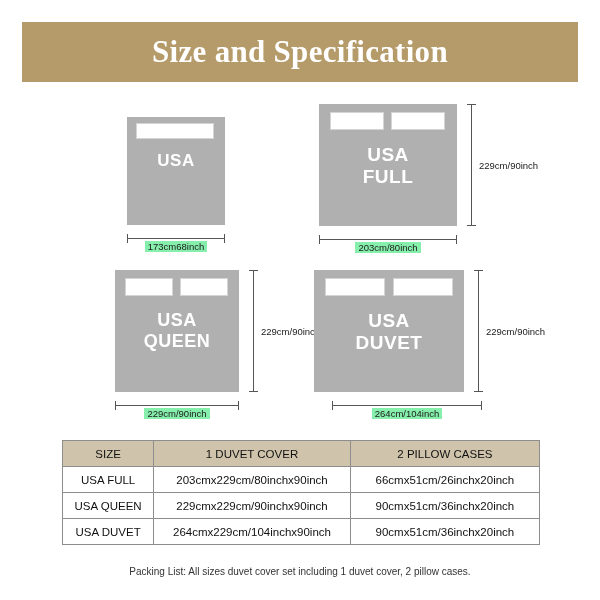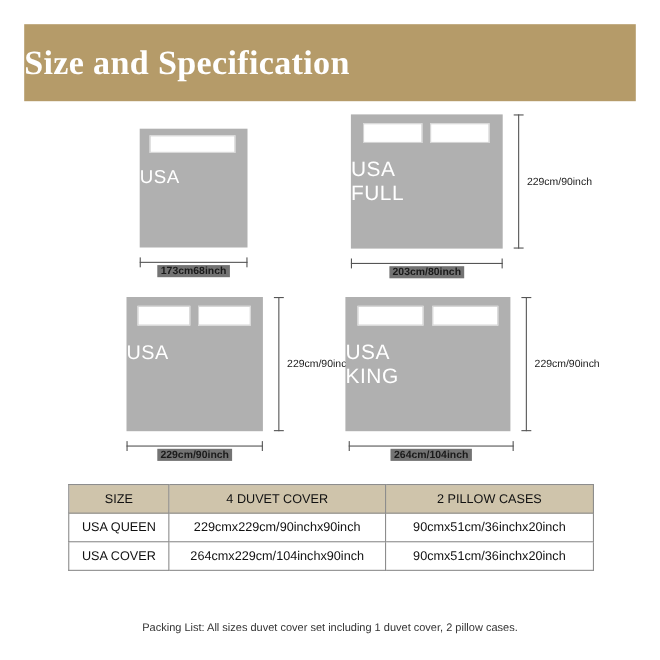--- a/index.html
+++ b/index.html
@@ -18,25 +18,25 @@
     width: 600px;
     height: 600px;
     box-sizing: border-box;
   }
   
   .header {
     position: absolute;
     left: 22px;
     top: 22px;
     width: 556px;
-    height: 70px;
+    height: 60px;
     background: #b59b69;
     display: flex;
     align-items: center;
-    justify-content: flex-start;
+    justify-content: center;
   }
   .header-title {
     color: #ffffff;
     font-size: 31px;
     font-weight: bold;
     letter-spacing: 0.3px;
     font-family: "Liberation Serif", serif;
   }
   
   .beds {
@@ -61,22 +61,23 @@
   .pillow {
     position: absolute;
     background: #ffffff;
     border: 1px solid #d4d4d4;
     box-sizing: border-box;
   }
   .bed-label {
     position: absolute;
     left: 0;
     width: 100%;
+    text-align: center;
     color: #ffffff;
-    font-weight: normal;
+    font-weight: bold;
     line-height: 1.18;
     letter-spacing: 0.5px;
   }
   
   .vmeasure {
     position: absolute;
     display: flex;
     align-items: center;
   }
   .vline-wrap {
@@ -138,23 +139,22 @@
     position: absolute;
     top: 7px;
     left: 0;
     width: 100%;
     text-align: center;
     font-size: 9.5px;
     color: #1a1a1a;
     white-space: nowrap;
   }
   .htext span {
-    background: #737373;
+    background: #86efac;
     padding: 0 3px;
-    font-weight: bold;
   }
   
   .spec-table {
     position: absolute;
     left: 62px;
     top: 440px;
     width: 478px;
     border-collapse: collapse;
     font-size: 11.5px;
     color: #111111;
@@ -242,20 +242,21 @@
       </div>
     </div>
 
     <div class="bed-cell" style="left:93px; top:178px;">
       <div class="bed-wrap" style="width:124px; height:122px;">
         <div class="mattress" style="width:124px; height:122px;"></div>
         <div class="pillow" style="left:10px; top:8px; width:48px; height:18px;"></div>
         <div class="pillow" style="left:65px; top:8px; width:48px; height:18px;"></div>
         <div class="bed-label" style="top:40px; font-size:18px;">
           <div>USA</div>
+          <div>QUEEN</div>
         </div>
       </div>
       <div class="vmeasure" style="left:134px; top:0px; height:122px;">
         <div class="vline-wrap">
           <div class="vline"></div>
           <div class="vcap top"></div>
           <div class="vcap bottom"></div>
         </div>
         <div class="vtext">229cm/90inch</div>
       </div>
@@ -269,59 +270,64 @@
       </div>
     </div>
 
     <div class="bed-cell" style="left:292px; top:178px;">
       <div class="bed-wrap" style="width:150px; height:122px;">
         <div class="mattress" style="width:150px; height:122px;"></div>
         <div class="pillow" style="left:11px; top:8px; width:60px; height:18px;"></div>
         <div class="pillow" style="left:79px; top:8px; width:60px; height:18px;"></div>
         <div class="bed-label" style="top:40px; font-size:19px;">
           <div>USA</div>
-          <div>KING</div>
+          <div>DUVET</div>
         </div>
       </div>
       <div class="vmeasure" style="left:160px; top:0px; height:122px;">
         <div class="vline-wrap">
           <div class="vline"></div>
           <div class="vcap top"></div>
           <div class="vcap bottom"></div>
         </div>
         <div class="vtext">229cm/90inch</div>
       </div>
-      <div class="hmeasure" style="left:3px; top:131px; width:150px;">
+      <div class="hmeasure" style="left:18px; top:131px; width:150px;">
         <div class="hline-wrap">
           <div class="hline"></div>
           <div class="hcap left"></div>
           <div class="hcap right"></div>
         </div>
         <div class="htext"><span>264cm/104inch</span></div>
       </div>
     </div>
 
   </div>
 
   <table class="spec-table">
     <thead>
       <tr>
         <th class="col-size">SIZE</th>
-        <th class="col-duvet">4 DUVET COVER</th>
+        <th class="col-duvet">1 DUVET COVER</th>
         <th class="col-pillow">2 PILLOW CASES</th>
       </tr>
     </thead>
     <tbody>
+      <tr>
+        <td>USA FULL</td>
+        <td>203cmx229cm/80inchx90inch</td>
+        <td>66cmx51cm/26inchx20inch</td>
+      </tr>
       <tr>
         <td>USA QUEEN</td>
         <td>229cmx229cm/90inchx90inch</td>
         <td>90cmx51cm/36inchx20inch</td>
       </tr>
       <tr>
-        <td>USA COVER</td>
+        <td>USA DUVET</td>
         <td>264cmx229cm/104inchx90inch</td>
         <td>90cmx51cm/36inchx20inch</td>
       </tr>
     </tbody>
   </table>
 
   <div class="footnote">Packing List: All sizes duvet cover set including 1 duvet cover, 2 pillow cases.</div>
 
 </div>
 

